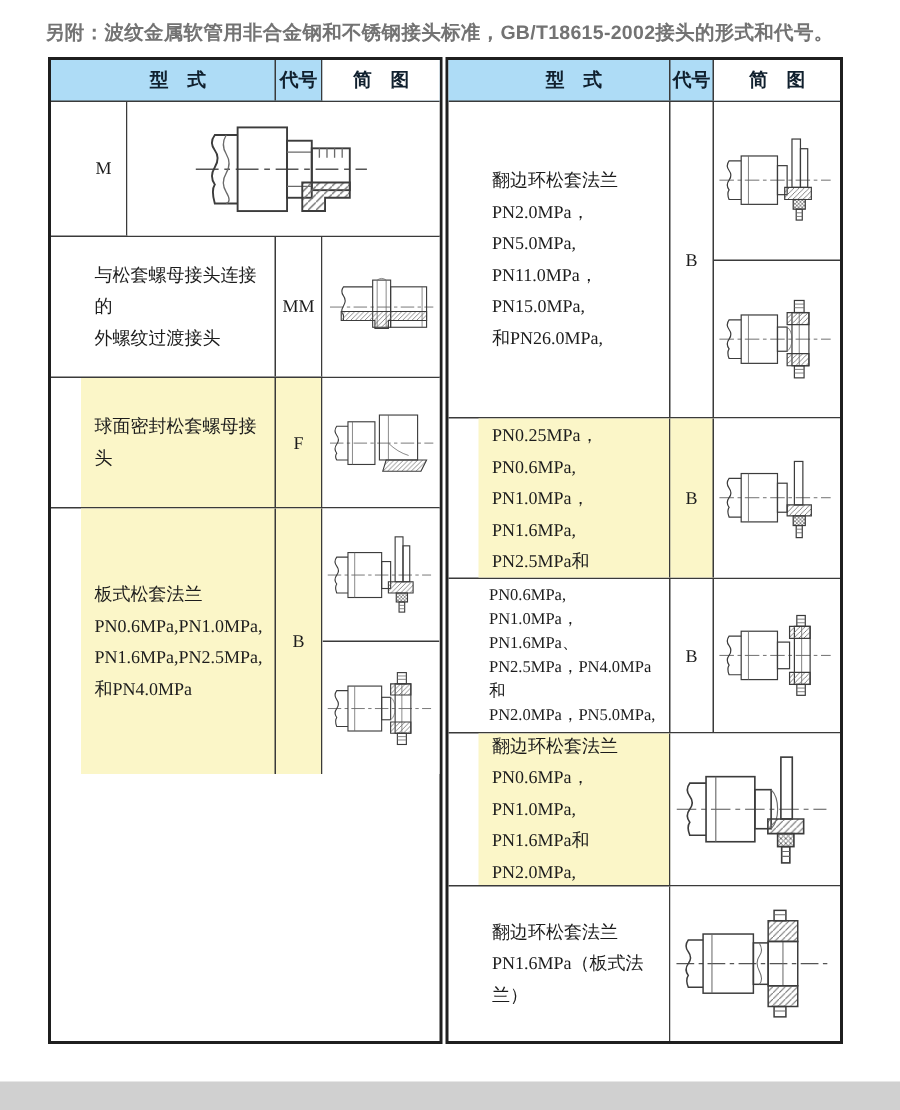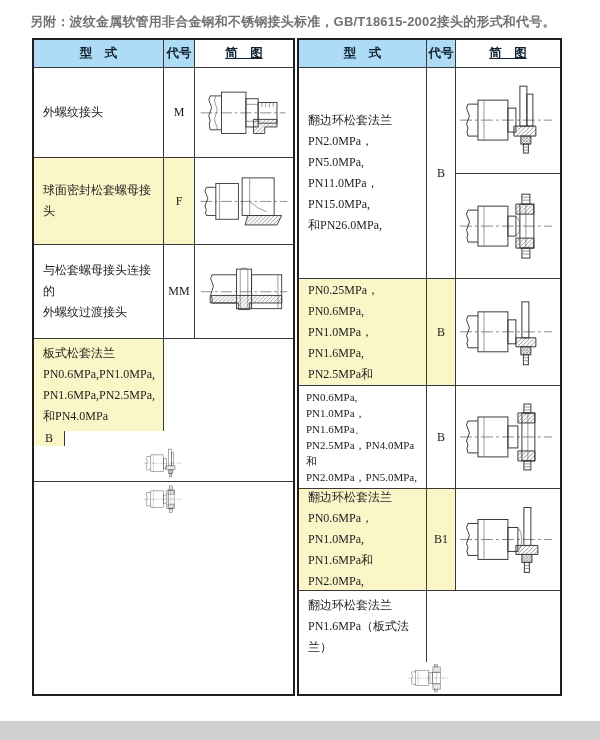--- a/index.html
+++ b/index.html
@@ -11,32 +11,32 @@
     position:absolute;left:30px;top:13px;width:545px;
     font-family:"Liberation Sans","DejaVu Sans",sans-serif;
     font-weight:700;font-size:13px;color:#737373;letter-spacing:.2px;
   }
   .tbl{
     position:absolute;top:38px;background:#ffffff;
     border:2px solid #1f1f1f;box-sizing:border-box;
   }
   .tbl-left{left:32px;width:263px;height:658px;}
   .tbl-right{left:297px;width:265px;height:658px;}
-  .row{display:flex;border-bottom:1px solid #3a3a3a;box-sizing:border-box;}
-  .row:last-child{border-bottom:none;flex-direction:column;}
+  .row{display:flex;border-bottom:1px solid #3a3a3a;box-sizing:border-box;padding-left:20px;}
+  .row:last-child{border-bottom:none;}
   .cell{border-right:1px solid #3a3a3a;box-sizing:border-box;overflow:hidden;}
   .cell:last-child{border-right:none;}
   .hdr-row{background:#aedcf6;}
   .hdr-cell{
     display:flex;align-items:center;justify-content:center;
     font-weight:700;font-size:12.5px;color:#10202e;white-space:pre;
   }
   .c-type{width:130px;display:flex;align-items:center;}
   .c-code{width:31px;display:flex;align-items:center;justify-content:center;}
-  .c-diag{flex:1;display:flex;align-items:center;justify-content:center;background:#fff;text-decoration:underline;}
+  .c-diag{flex:1;display:flex;align-items:center;justify-content:center;background:#fff;}
   .tbl-right .c-type{width:128px;}
   .tbl-right .c-code{width:29px;}
   .type-text{
     white-space:pre-line;font-size:12px;color:#1c1c1c;
     padding:4px 4px 4px 9px;line-height:21px;
   }
   .lh16 .type-text{line-height:16px;font-size:11px;padding-left:7px;}
   .code-text{font-size:12px;color:#1c1c1c;}
   .hl{background:#fbf6c8;}
   .diag2{flex-direction:column;align-items:stretch;padding:0;}
@@ -68,78 +68,75 @@
 
 <div class="tbl tbl-left">
 
   <div class="row hdr-row" style="height:28px">
     <div class="cell c-type hdr-cell">型　式</div>
     <div class="cell c-code hdr-cell">代号</div>
     <div class="cell c-diag hdr-cell">简　图</div>
   </div>
 
   <div class="row" style="height:90px">
-    <div class="cell c-type">
-      <div class="type-text">外螺纹接头</div>
-    </div>
     <div class="cell c-code">
       <span class="code-text">M</span>
     </div>
     <div class="cell c-diag">
       <svg class="dwg" viewBox="0 0 100 66" preserveAspectRatio="xMidYMid meet">
         <line class="cl" x1="4" y1="33" x2="94" y2="33"></line>
         <path class="ln" d="M26 15 H14 q-3 4 0 8 t0 9 t0 9 q-2 3 0 10 H26"></path>
         <path class="thin" d="M20 15 q-3 5 0 10 t0 10 t0 10 t0 6"></path>
         <rect class="ln" x="26" y="11" width="26" height="44"></rect>
         <rect class="ln" x="52" y="18" width="13" height="30"></rect>
         <path class="thin" d="M52 24 H65 M52 42 H65"></path>
         <rect class="ln" x="65" y="22" width="20" height="22"></rect>
         <path class="thin" d="M69 22 V27 M73 22 V27 M77 22 V27 M81 22 V27"></path>
         <path class="hf" d="M60 40 H85 V48 H72 V55 H60 Z"></path>
       </svg>
     </div>
   </div>
 
+  <div class="row" style="height:94px">
+    <div class="cell c-type">
+      <div class="type-text lh20">与松套螺母接头连接的
+外螺纹过渡接头</div>
+    </div>
+    <div class="cell c-code">
+      <span class="code-text">MM</span>
+    </div>
+    <div class="cell c-diag">
+      <svg class="dwg" viewBox="0 0 100 66" preserveAspectRatio="xMidYMid meet">
+        <line class="cl" x1="4" y1="33" x2="96" y2="33"></line>
+        <path class="ln" d="M42 15 H16 q-3 4 0 8 t0 9 t0 8 v5 H42"></path>
+        <rect class="ln" x="58" y="15" width="32" height="36"></rect>
+        <path class="thin" d="M86 15 V51"></path>
+        <rect class="ln" x="42" y="9" width="16" height="42"></rect>
+        <path class="thin" d="M46 9 V51 M54 9 V51 M46 9 q4 -3 8 0"></path>
+        <path class="hf" d="M14 37 H90 V45 H56 V52 H44 V45 H14 Z"></path>
+      </svg>
+    </div>
+  </div>
+
   <div class="row" style="height:87px">
     <div class="cell c-type hl">
       <div class="type-text">球面密封松套螺母接头</div>
     </div>
     <div class="cell c-code hl">
       <span class="code-text">F</span>
     </div>
     <div class="cell c-diag">
       <svg class="dwg" viewBox="0 0 100 66" preserveAspectRatio="xMidYMid meet">
         <line class="cl" x1="4" y1="33" x2="96" y2="33"></line>
         <path class="ln" d="M20 18 H10 q-3 4 0 8 t0 8 t0 8 q-2 3 0 6 H20"></path>
         <rect class="ln" x="20" y="14" width="24" height="38"></rect>
         <path class="thin" d="M24 14 V52"></path>
         <rect class="ln" x="48" y="8" width="34" height="40"></rect>
         <path class="thin" d="M56 8 V48 M56 33 q8 8 18 11"></path>
         <path class="hf" d="M54 48 H90 L85 58 H51 Z"></path>
-      </svg>
-    </div>
-  </div>
-
-  <div class="row" style="height:94px">
-    <div class="cell c-type">
-      <div class="type-text lh20">与松套螺母接头连接的
-外螺纹过渡接头</div>
-    </div>
-    <div class="cell c-code">
-      <span class="code-text">MM</span>
-    </div>
-    <div class="cell c-diag">
-      <svg class="dwg" viewBox="0 0 100 66" preserveAspectRatio="xMidYMid meet">
-        <line class="cl" x1="4" y1="33" x2="96" y2="33"></line>
-        <path class="ln" d="M42 15 H16 q-3 4 0 8 t0 9 t0 8 v5 H42"></path>
-        <rect class="ln" x="58" y="15" width="32" height="36"></rect>
-        <path class="thin" d="M86 15 V51"></path>
-        <rect class="ln" x="42" y="9" width="16" height="42"></rect>
-        <path class="thin" d="M46 9 V51 M54 9 V51 M46 9 q4 -3 8 0"></path>
-        <path class="hf" d="M14 37 H90 V45 H56 V52 H44 V45 H14 Z"></path>
       </svg>
     </div>
   </div>
 
 
 
   <div class="row" style="height:177px">
     <div class="cell c-type hl">
       <div class="type-text lh22">板式松套法兰
 PN0.6MPa,PN1.0MPa,
@@ -296,23 +293,20 @@
       </svg>
     </div>
   </div>
 
   <div class="row" style="height:102px">
     <div class="cell c-type hl">
       <div class="type-text lh22">翻边环松套法兰
 PN0.6MPa，PN1.0MPa,
 PN1.6MPa和PN2.0MPa,</div>
     </div>
-    <div class="cell c-code hl">
-      <span class="code-text">B1</span>
-    </div>
     <div class="cell c-diag">
       <svg class="dwg" viewBox="0 0 100 78" preserveAspectRatio="xMidYMid meet">
         <line class="cl" x1="2" y1="39" x2="94" y2="39"></line>
         <path class="ln" d="M20 23 H10 q-3 4 0 8 t0 8 t0 8 q-2 3 0 8 H20"></path>
         <rect class="ln" x="20" y="19" width="30" height="40"></rect>
         <path class="thin" d="M26 19 V59"></path>
         <rect class="ln" x="50" y="27" width="10" height="24"></rect>
         <rect class="ln" x="66" y="7" width="7" height="38"></rect>
         <path class="thin" d="M60 27 q4 4 4 12 q0 8 -4 12"></path>
         <path class="hf" d="M58 45 H80 V54 H58 Z"></path>

